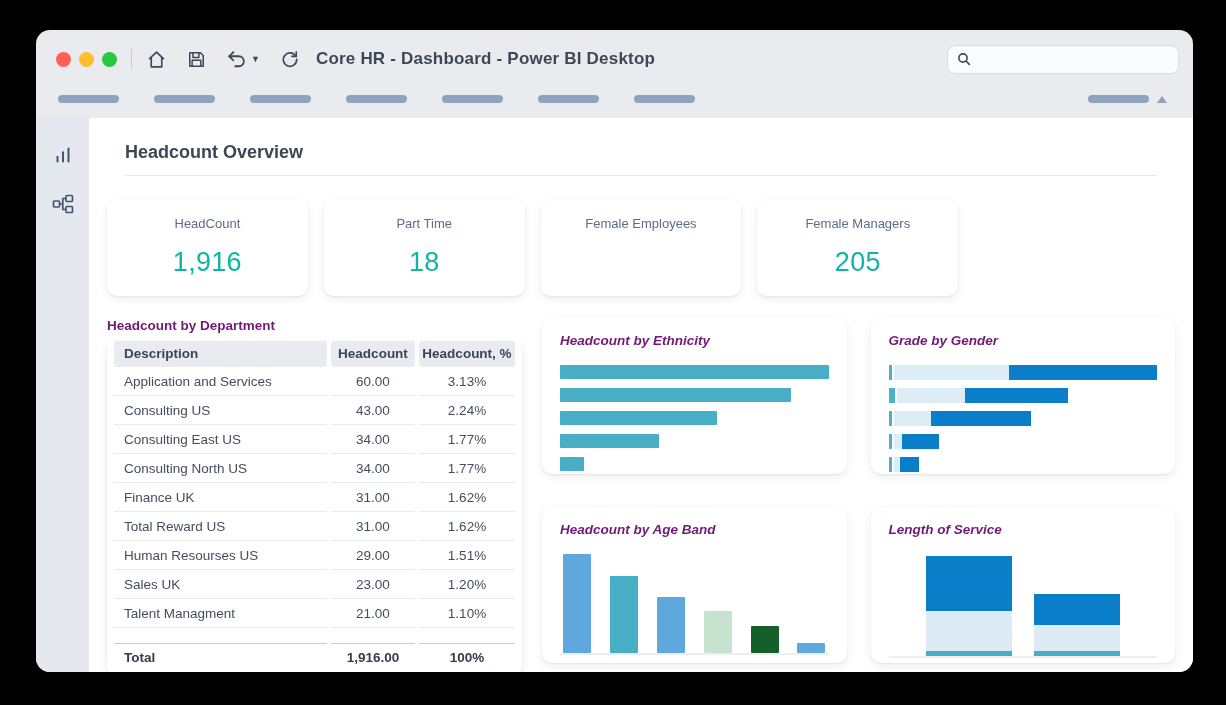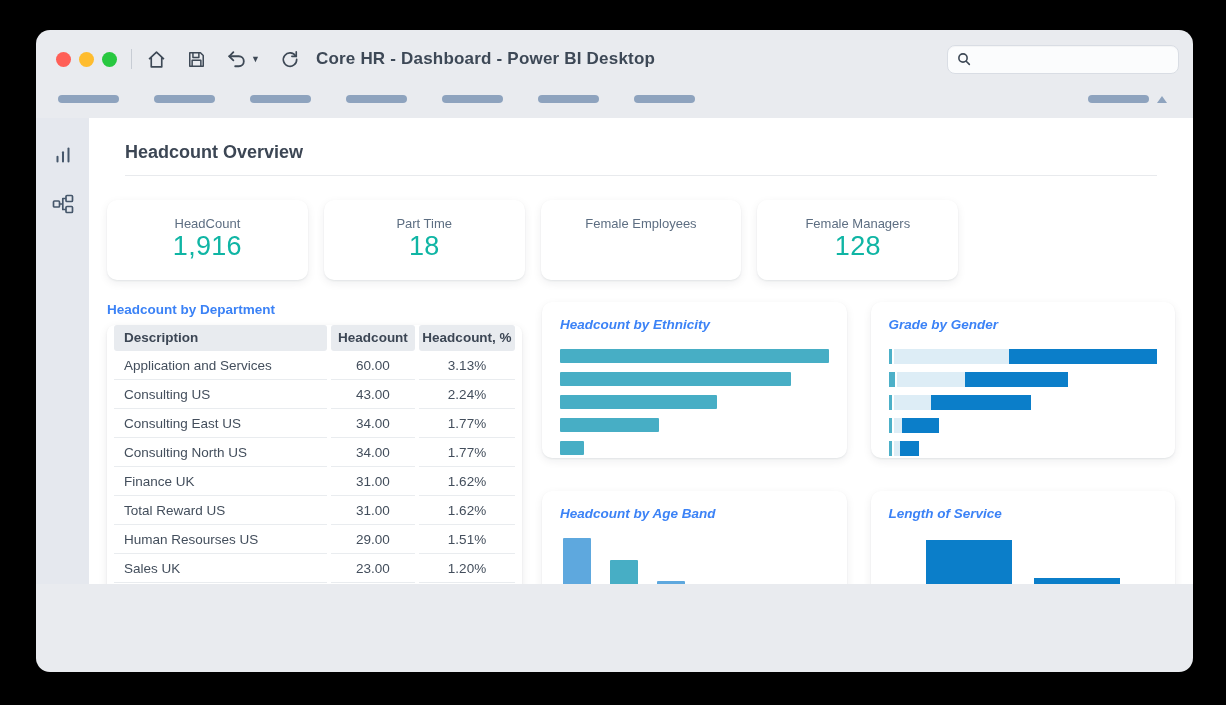--- a/index.html
+++ b/index.html
@@ -33,36 +33,36 @@
   .search-box input { border:none; outline:none; background:transparent; flex:1; margin-left:6px;
     font-size:13px; color:#3d4856; font-family:"Liberation Sans", sans-serif; }
   
   .ribbon { height:30px; display:flex; align-items:center; padding:0 26px 8px 22px; }
   .pills { display:flex; gap:35px; }
   .pill { width:61px; height:8px; border-radius:4px; background:#8ea3be; }
   .ribbon-right { margin-left:auto; display:flex; align-items:center; gap:8px; }
   .tri-up { width:0; height:0; border-left:5px solid transparent; border-right:5px solid transparent;
     border-bottom:7px solid #8ea3be; }
   
-  .content { display:flex; height:466px; }
+  .content { display:flex; height:554px; }
   .sidebar { width:53px; background:#e5e8ee; padding-top:26px; display:flex; flex-direction:column;
     align-items:center; gap:26px; }
   .side-icon { color:#46576b; display:flex; }
   .main { flex:1; background:#fff; padding:24px 18px 0 18px; overflow:hidden; }
   .page-heading { margin:0 18px; padding-bottom:12px; border-bottom:1px solid #e8eaed;
     font-size:18px; font-weight:700; color:#3c4654; }
   
   .kpi-row { display:grid; grid-template-columns:repeat(5,1fr); gap:16px; margin-top:24px; }
   .kpi-card { background:#fff; border-radius:10px; padding:16px 8px 18px; text-align:center;
     box-shadow:0 1px 2px rgba(16,24,40,.07), 0 3px 10px rgba(16,24,40,.07); }
   .kpi-label { font-size:13px; color:#5d6e82; }
-  .kpi-value { margin-top:0; font-size:27px; font-weight:500; color:#0fb5a4; letter-spacing:.3px; }
+  .kpi-value { margin-top:16px; font-size:27px; font-weight:500; color:#0fb5a4; letter-spacing:.3px; }
   
   .lower { display:grid; grid-template-columns:415px 1fr; gap:20px; margin-top:22px; }
-  .section-title { font-size:13.5px; font-weight:700; color:#3b82f6; }
+  .section-title { font-size:13.5px; font-weight:700; color:#701a75; }
   
   .table-col .section-title { margin-bottom:8px; }
   .table-card { background:#fff; border-radius:8px; padding:0 7px 5px;
     box-shadow:0 1px 2px rgba(16,24,40,.08), 0 3px 10px rgba(16,24,40,.08); }
   .t-row { display:flex; gap:4px; }
   .t-cell-desc { flex:1; padding:0 10px; }
   .t-cell-num1 { width:84px; text-align:center; }
   .t-cell-num2 { width:96px; text-align:center; }
   .t-head .t-cell-desc, .t-head .t-cell-num1, .t-head .t-cell-num2 {
     background:#e8ebef; border-radius:3px; height:26px; line-height:26px;
@@ -186,21 +186,21 @@
           </div>
           <div class="kpi-card">
             <div class="kpi-label">Part Time</div>
             <div class="kpi-value">18</div>
           </div>
           <div class="kpi-card">
             <div class="kpi-label">Female Employees</div>
           </div>
           <div class="kpi-card">
             <div class="kpi-label">Female Managers</div>
-            <div class="kpi-value">128</div>
+            <div class="kpi-value">205</div>
           </div>
         </div>
 
       <div class="lower">
 
         <div class="table-col">
           <div class="section-title">Headcount by Department</div>
           <div class="table-card">
             <div class="t-row t-head">
               <div class="t-cell-desc">Description</div>

